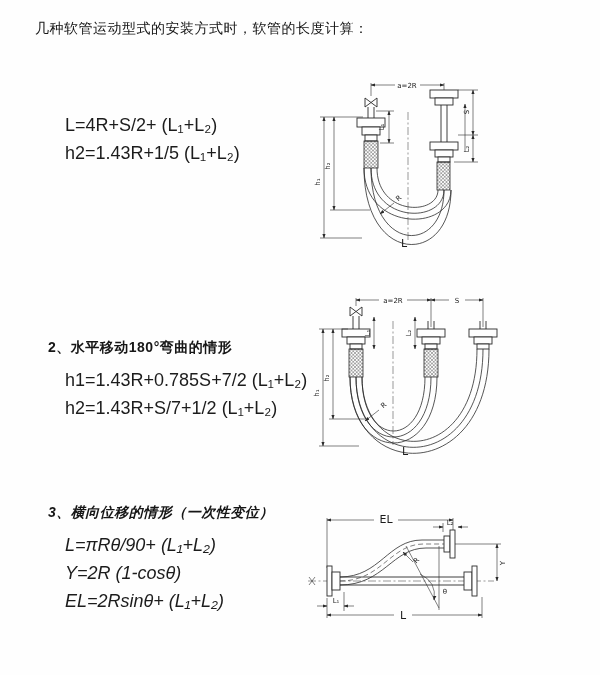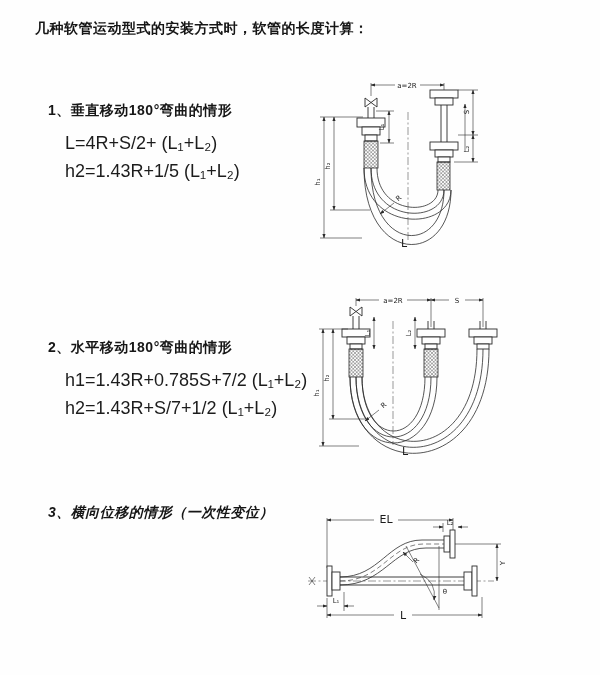--- a/index.html
+++ b/index.html
@@ -2,21 +2,21 @@
 <html><head>
 <meta charset="utf-8">
 <style>
   html,body{margin:0;padding:0;}
   body{
     width:600px;height:675px;position:relative;background:#fefefe;
     font-family:"Liberation Sans","DejaVu Sans",sans-serif;
     color:#111;overflow:hidden;
   }
   .title{
-    position:absolute;left:35px;top:20px;font-size:14px;font-weight:bold;
+    position:absolute;left:35px;top:20px;font-size:14px;font-weight:normal;
     letter-spacing:.5px;color:#161616;
   }
   .section{position:absolute;left:48px;}
   .sec1{top:102px;} .sec2{top:291px;margin-top:48px;} .sec3{top:504px;font-style:italic;}
   .sec-heading{font-size:14px;font-weight:bold;color:#161616;letter-spacing:.5px;}
   .formulas{margin-left:17px;margin-top:9px;}
   .formula{font-size:18px;line-height:28px;color:#1c1c1c;white-space:pre;font-weight:500;}
   svg{position:absolute;}
   #svg1{left:310px;top:70px;}
   #svg2{left:313px;top:283px;}
@@ -29,37 +29,41 @@
   .fl{fill:#fefefe;stroke:#2b2b2b;stroke-width:0.9;}
   .dim{font-size:7px;fill:#1c1c1c;font-family:"DejaVu Sans",sans-serif;}
   .dimbig{font-size:11px;fill:#1c1c1c;font-family:"DejaVu Sans",sans-serif;}
 </style>
 </head>
 <body>
 
 <div class="title">几种软管运动型式的安装方式时，软管的长度计算：</div>
 
 <div class="section sec1">
-  <div class="sec-heading">1、垂直移动180°弯曲的情形</div>
   <div class="formulas">
     <div class="formula">L=4R+S/2+ (L₁+L₂)</div>
     <div class="formula">h2=1.43R+1/5 (L₁+L₂)</div>
   </div>
 </div>
 
 <div class="section sec2">
   <div class="sec-heading">2、水平移动180°弯曲的情形</div>
   <div class="formulas">
     <div class="formula">h1=1.43R+0.785S+7/2 (L₁+L₂)</div>
     <div class="formula">h2=1.43R+S/7+1/2 (L₁+L₂)</div>
   </div>
 </div>
 
 <div class="section sec3">
   <div class="sec-heading">3、横向位移的情形（一次性变位）</div>
+  <div class="formulas">
+    <div class="formula">L=πRθ/90+ (L₁+L₂)</div>
+    <div class="formula">Y=2R (1-cosθ)</div>
+    <div class="formula">EL=2Rsinθ+ (L₁+L₂)</div>
+  </div>
 </div>
 
 <svg id="svg1" width="192" height="185" viewBox="0 0 192 185">
   <defs>
     <pattern id="hA" patternUnits="userSpaceOnUse" width="3.5" height="3.5">
       <path d="M0,3.5 L3.5,0 M0,0 L3.5,3.5" stroke="#444" stroke-width="0.45"></path>
     </pattern>
     <marker id="aA" viewBox="0 0 10 10" refX="9" refY="5" markerWidth="8" markerHeight="8" orient="auto-start-reverse">
       <path d="M0,1.5 L10,5 L0,8.5 z" fill="#2b2b2b"></path>
     </marker>

